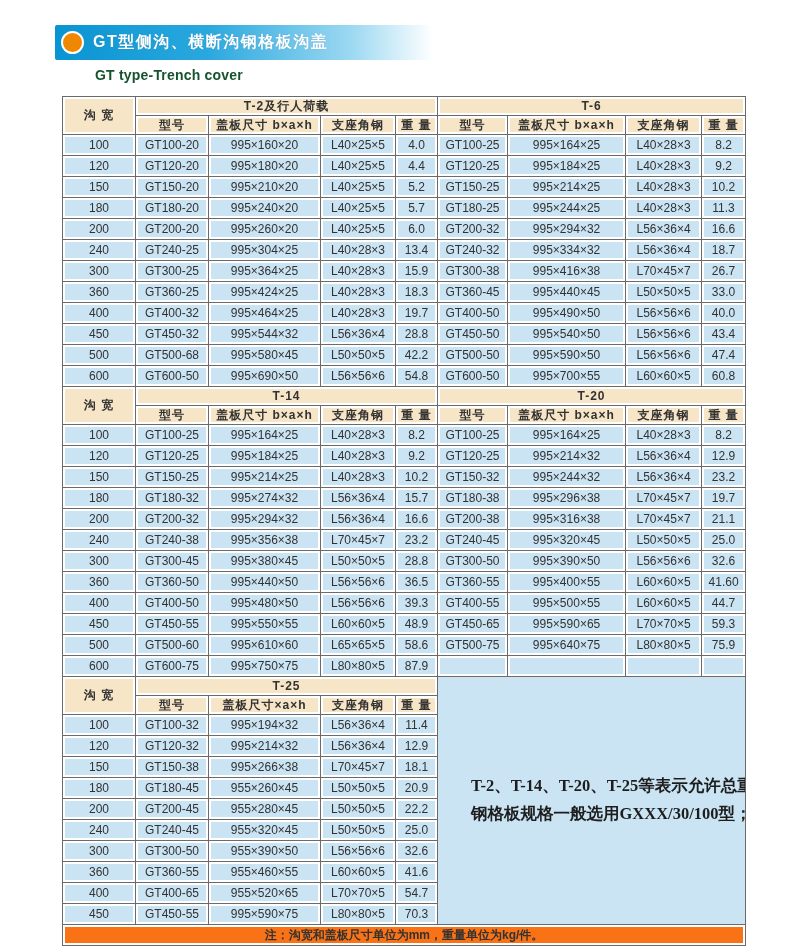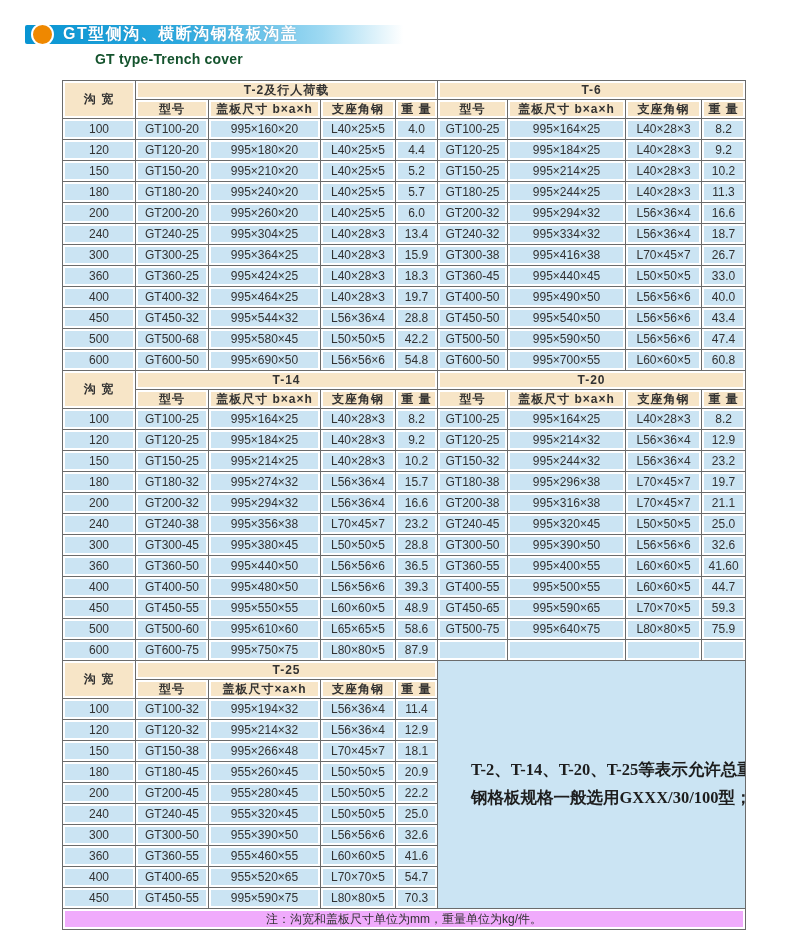--- a/index.html
+++ b/index.html
@@ -2,21 +2,21 @@
 <html><head>
 <meta charset="utf-8">
 <style>
   html,body{margin:0;padding:0;}
   body{
     width:800px;height:946px;background:#ffffff;overflow:hidden;
     font-family:"Liberation Sans","DejaVu Sans",sans-serif;
     -webkit-font-smoothing:antialiased;
   }
   .banner{
-    margin:25px 0 0 25px;width:382px;height:19px;border-radius:2px;
+    margin:25px 0 0 55px;width:382px;height:35px;border-radius:2px;
     background:linear-gradient(to right,#0894d2 0%,#2aa8de 40%,#9ed9f2 78%,#ffffff 99%);
     display:flex;align-items:center;
   }
   .banner .dot{
     width:19px;height:19px;border-radius:50%;background:#ef8800;
     border:2px solid #ffffff;margin-left:6px;box-sizing:content-box;flex:0 0 auto;
   }
   .banner .banner-title{
     color:#ffffff;font-weight:bold;font-size:16px;letter-spacing:1.5px;
     margin-left:9px;white-space:nowrap;text-shadow:0 0 1px rgba(0,60,110,.35);
@@ -41,22 +41,22 @@
   td.textblock{
     background:#cbe4f3;vertical-align:top;text-align:left;white-space:normal;
     padding:8px 8px 0 8px;
   }
   td.textblock p{
     margin:0 0 2px 0;text-indent:2em;
     font-family:"Liberation Serif","DejaVu Serif",serif;
     font-weight:bold;font-size:16.5px;line-height:1.52;color:#1d1d1d;
   }
   td.noterow{
-    background:#f0abfc;box-shadow:inset 0 0 0 2px #ffffff;
-    text-align:left;height:20px;font-weight:normal;font-size:12px;color:#2a2a2a;
+    background:#f97316;box-shadow:inset 0 0 0 2px #ffffff;
+    text-align:left;height:20px;font-weight:bold;font-size:12px;color:#2a2a2a;
     padding-left:12px;
   }
 </style>
 </head>
 <body>
 
 <div class="banner">
   <span class="dot"></span>
   <span class="banner-title">GT型侧沟、横断沟钢格板沟盖</span>
 </div>
@@ -393,21 +393,21 @@
       <tr>
         <td class="blue">120</td>
         <td class="blue">GT120-32</td>
         <td class="blue">995×214×32</td>
         <td class="blue">L56×36×4</td>
         <td class="blue">12.9</td>
       </tr>
       <tr>
         <td class="blue">150</td>
         <td class="blue">GT150-38</td>
-        <td class="blue">995×266×48</td>
+        <td class="blue">995×266×38</td>
         <td class="blue">L70×45×7</td>
         <td class="blue">18.1</td>
       </tr>
       <tr>
         <td class="blue">180</td>
         <td class="blue">GT180-45</td>
         <td class="blue">955×260×45</td>
         <td class="blue">L50×50×5</td>
         <td class="blue">20.9</td>
       </tr>

